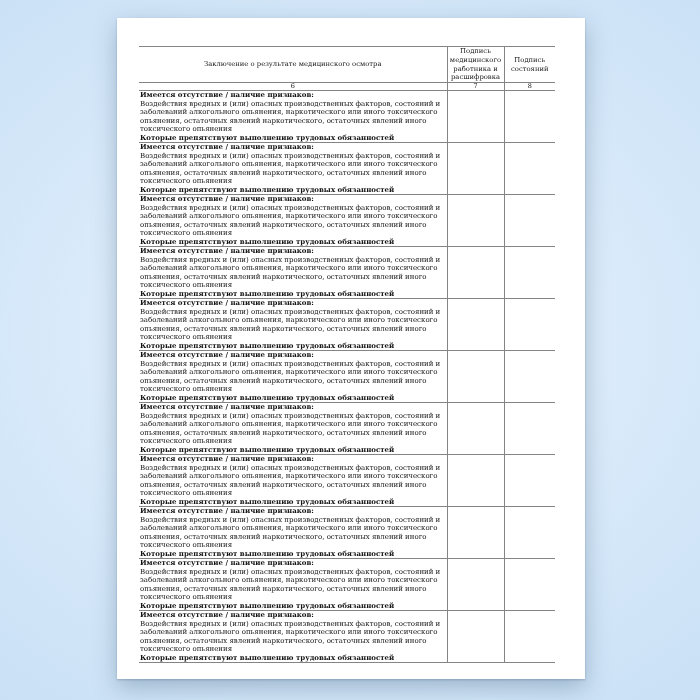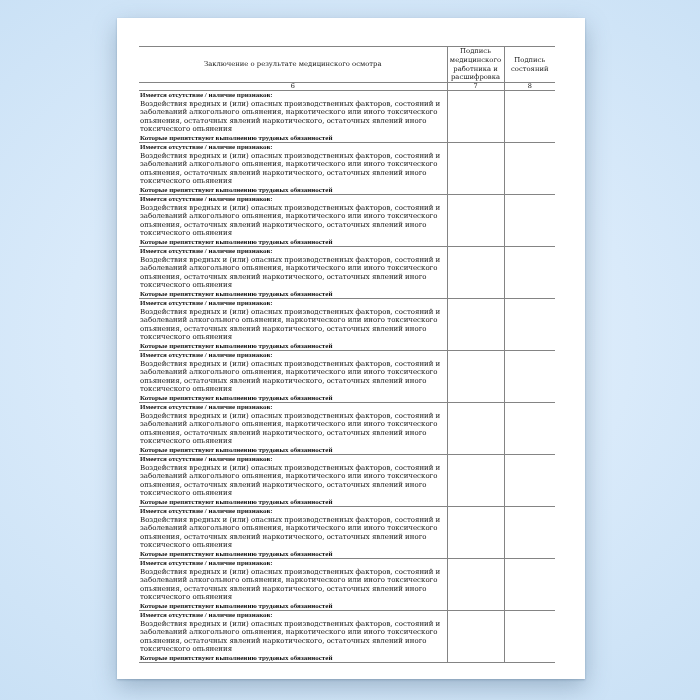--- a/index.html
+++ b/index.html
@@ -61,21 +61,21 @@
     vertical-align: top;
     overflow: hidden;
   }
   .cell-block { padding-left: 1px; }
   .line {
     font-size: 7px;
     line-height: 8.5px;
     height: 8.5px;
     white-space: nowrap;
   }
-  .line.heading, .line.footer { font-weight: bold; font-family: Liberation Serif, serif; }
+  .line.heading, .line.footer { font-weight: bold; }
   .line.footer span { border-bottom: 6px solid #701a75; }
 </style>
 </head>
 <body>
 
 <div class="sheet">
   <table class="form-table">
     <colgroup>
       <col style="width:308px">
       <col style="width:57px">

